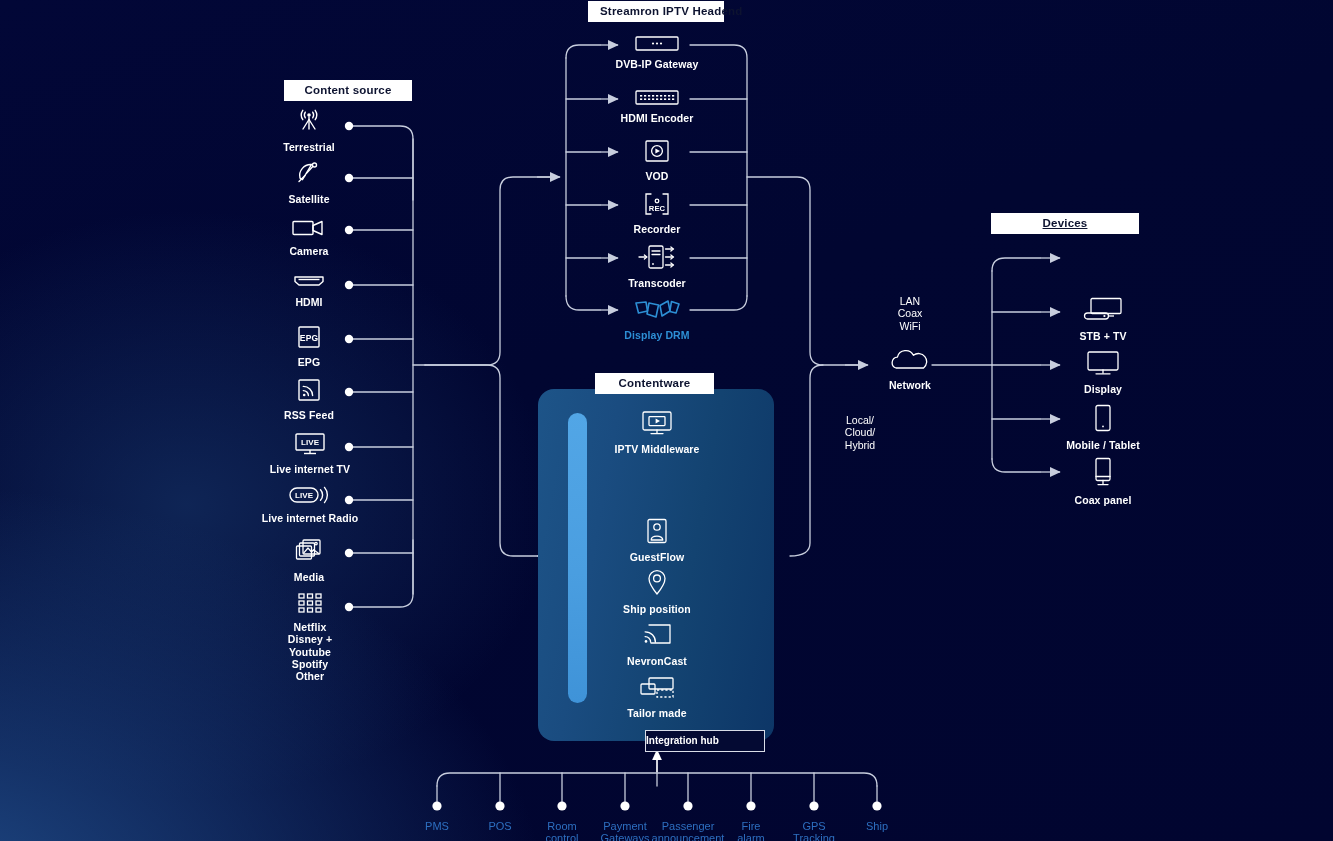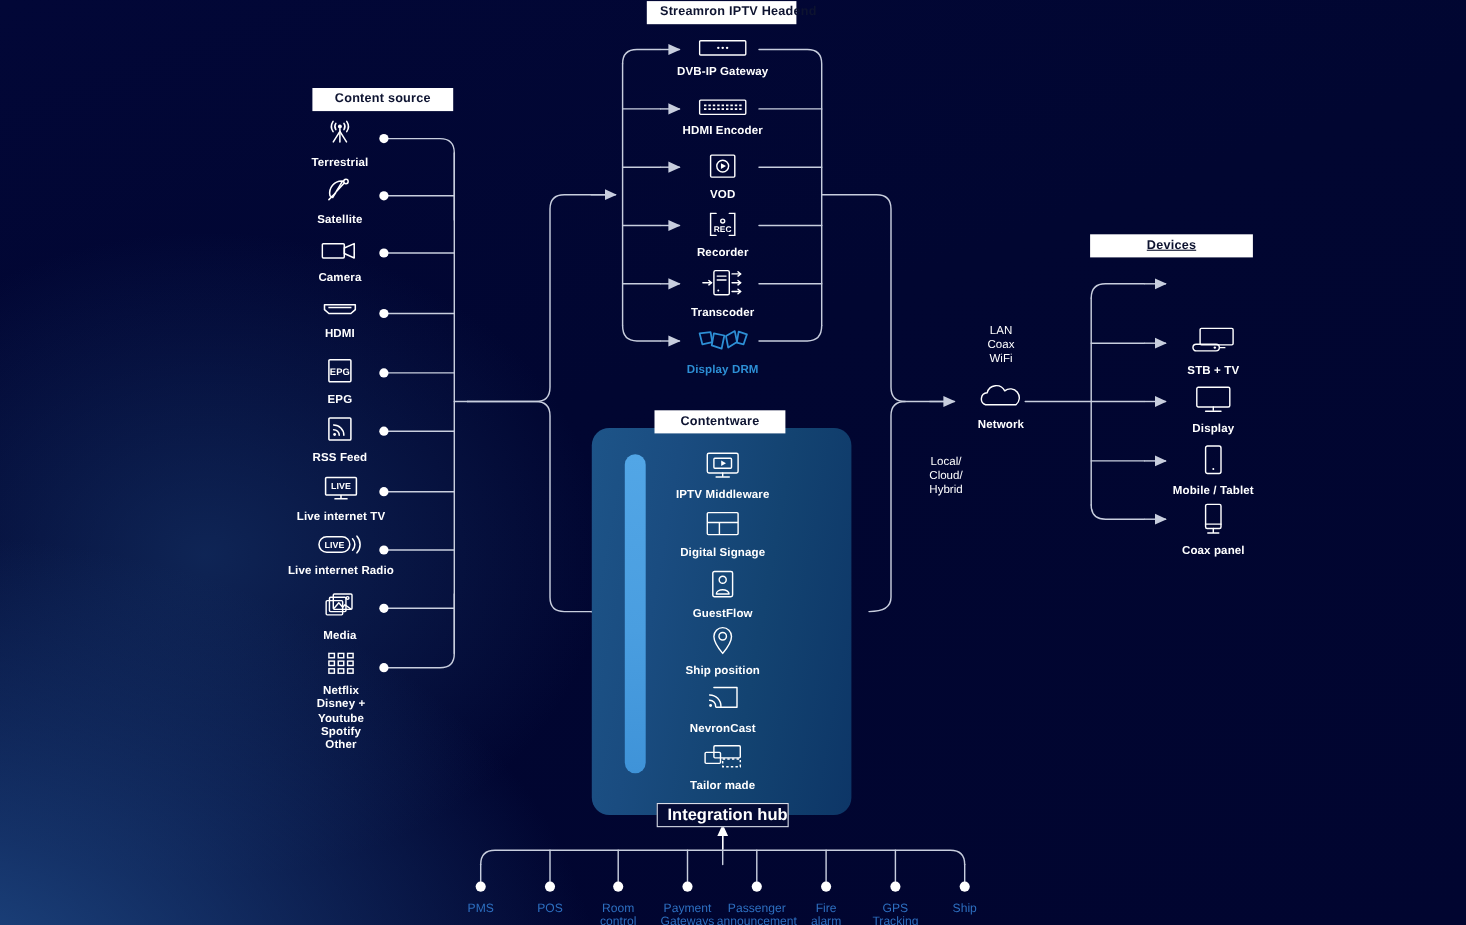--- a/index.html
+++ b/index.html
@@ -68,26 +68,27 @@
     z-index: 8;
   }
 
   
   .darkbox {
     position: absolute;
     z-index: 42;
     background: #040a33;
     border: 1px solid #d9dde8;
     color: #ffffff;
-    font-size: 15px;
+    font-size: 10px;
     font-weight: 700;
-    text-align: right;
+    text-align: left;
     line-height: 20px;
     height: 22px;
     white-space: nowrap;
+    margin-left: 48px;
   }
 
   
   .netlabel {
     position: absolute;
     z-index: 30;
     color: #ffffff;
     font-size: 10.5px;
     font-weight: 400;
     line-height: 12.4px;
@@ -497,30 +498,20 @@
         <rect x="2" y="2" width="28" height="18" rx="1.5"></rect>
         <rect x="8" y="6.6" width="16" height="9" rx="0.8"></rect>
         <path d="M14.6,8.6 L19,11.1 L14.6,13.6 Z" fill="#fff" stroke="none"></path>
         <path d="M16,20 L16,23"></path>
           <path d="M10,23.6 L22,23.6"></path>
       </svg>
     </span>
     <span class="cap">IPTV Middleware</span>
   </div>
 
-  <div class="node" style="left:600px; top:464px; width:114px;">
-    <span class="ico">
-      <svg width="32" height="24" viewBox="0 0 32 24" fill="none" stroke="#fff" stroke-width="1.3">
-        <rect x="2" y="2" width="28" height="20" rx="1"></rect>
-        <path d="M2,11 L30,11"></path>
-        <path d="M13,11 L13,22"></path>
-      </svg>
-    </span>
-    <span class="cap">Digital Signage</span>
-  </div>
 
   <div class="node" style="left:600px; top:518px; width:114px;">
     <span class="ico">
       <svg width="24" height="26" viewBox="0 0 24 26" fill="none" stroke="#fff" stroke-width="1.3" stroke-linejoin="round">
         <rect x="3" y="1.5" width="18" height="23" rx="1.5"></rect>
         <circle cx="12" cy="9" r="3.2"></circle>
         <path d="M6.2,22 C6.2,16.8 17.8,16.8 17.8,22 Z"></path>
       </svg>
     </span>
     <span class="cap">GuestFlow</span>

